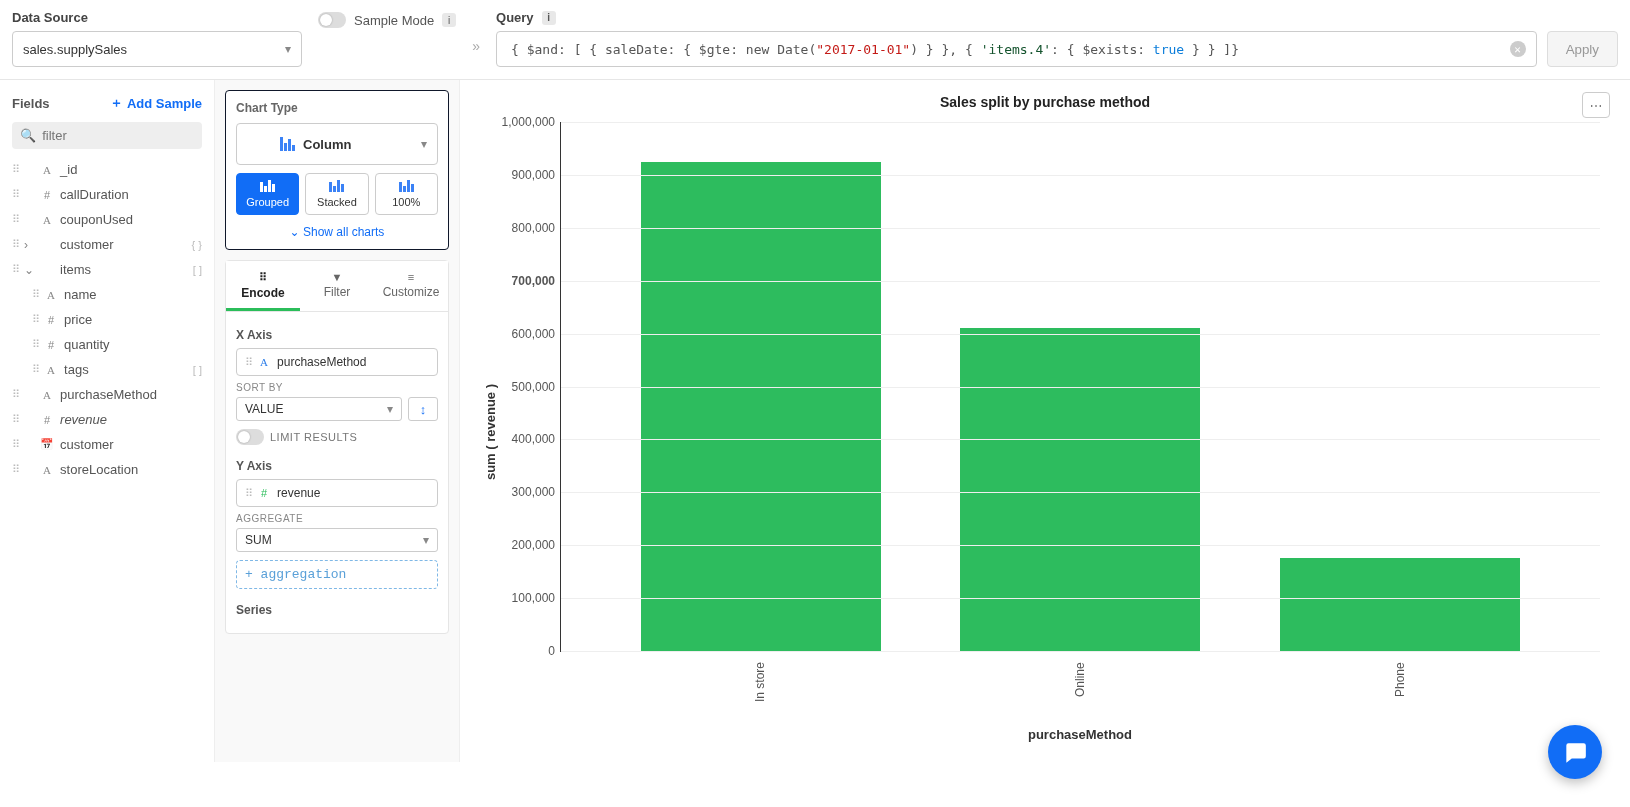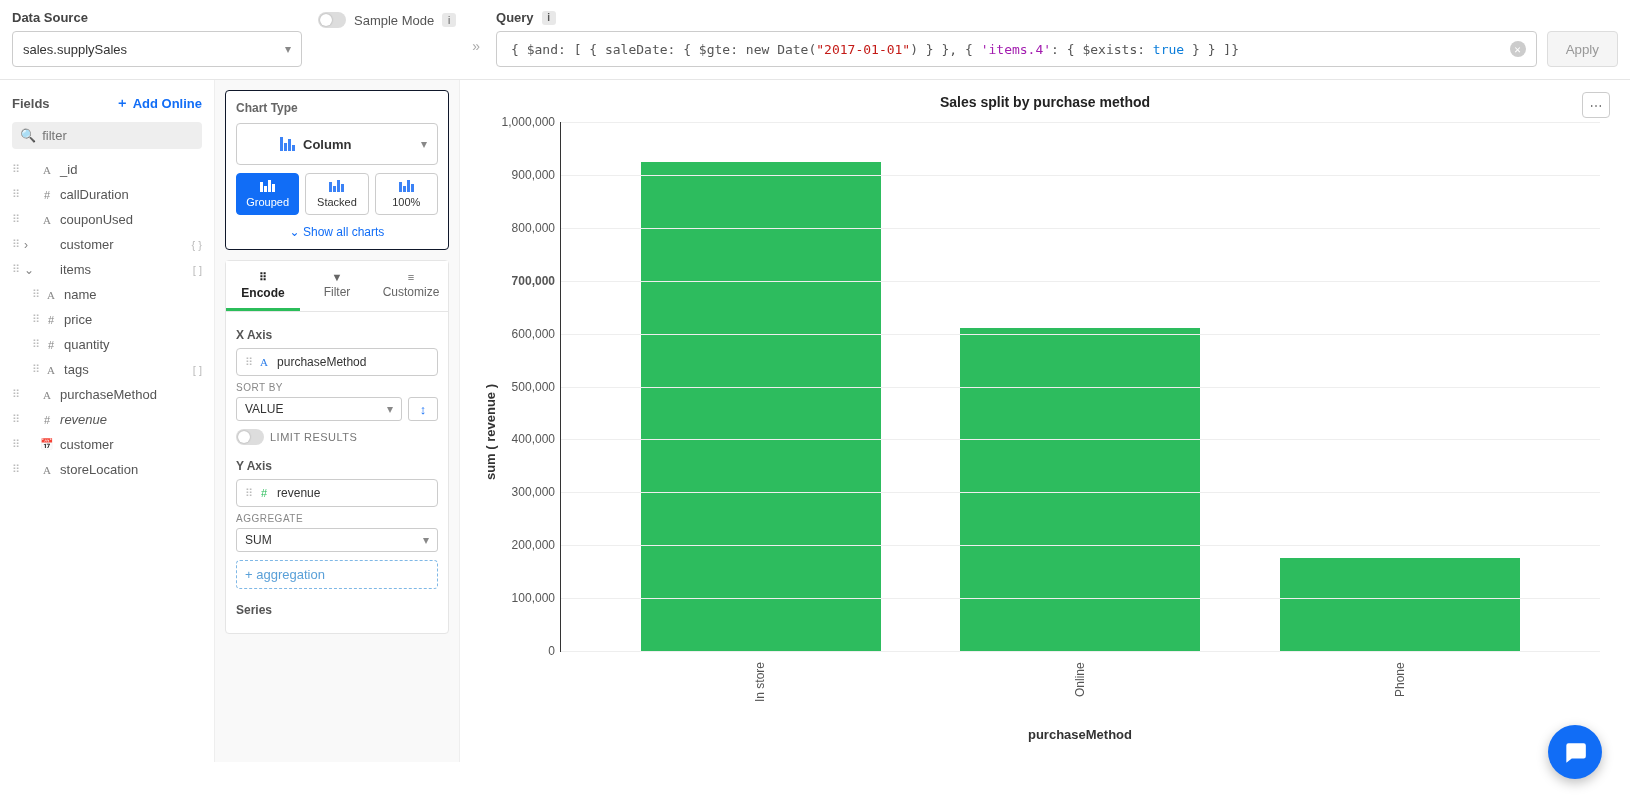--- a/index.html
+++ b/index.html
@@ -14,21 +14,21 @@
   .sample-row { display: flex; align-items: center; gap: 8px; font-size: 13px; color: #555; white-space: nowrap; margin-bottom:6px;}
   .chev { color: #888; font-size: 12px; }
   .dbl-chev { color: #aaa; font-size: 14px; padding-top: 28px; }
   .query-col { flex: 1; }
   .query-wrap { display:flex; gap:10px; align-items:center;}
   .query-input { flex:1; height: 36px; border: 1px solid #ccc; border-radius: 4px; padding: 0 34px 0 14px; font-family: Menlo, Consolas, monospace; font-size: 13px; position: relative; display:flex; align-items:center; }
   .query-input .clear { position:absolute; right:10px; top:9px; width:16px; height:16px; border-radius:50%; background:#ccc; color:#fff; font-size:11px; display:flex; align-items:center; justify-content:center; cursor:pointer;}
   .apply-btn { height:36px; padding:0 18px; border:1px solid #ddd; background:#f5f5f5; color:#999; border-radius:4px; cursor:not-allowed; }
   .tok-kw { color:#555; }
   .tok-str { color:#c41a16; }
-  .tok-str2 { color:#a21caf; }
+  .tok-str2 { color:#14532d; }
   .tok-bool { color:#0b7dda; }
   .main { display:flex; }
   .fields-panel { width:215px; padding:10px 8px; border-right:1px solid #eee; background:#fff; max-height:740px; overflow:auto;}
   .fields-hdr { display:flex; justify-content:space-between; align-items:center; padding:4px 4px 10px 4px;}
   .fields-hdr .ttl { font-weight:600; color:#555;}
   .add-field { color:#116df6; font-weight:600; font-size:13px; cursor:pointer; display:flex; align-items:center; gap:4px;}
   .filter-box { display:flex; align-items:center; gap:6px; background:#eee; border-radius:4px; padding:6px 8px; margin:0 4px 8px 4px;}
   .filter-box input { border:none; background:transparent; outline:none; font-size:13px; flex:1;}
   .srch { color:#888; font-size:13px;}
   .fld { display:flex; align-items:center; gap:6px; padding:5px 4px; font-size:13px; color:#555; cursor:grab;}
@@ -121,21 +121,21 @@
   </div>
 </div>
 
 <div class="main">
 
   <div class="fields-panel">
     <div class="fields-hdr">
       <span class="ttl">Fields</span>
       <span class="add-field">
         <span>＋</span>
-        <span>Add Online</span>
+        <span>Add Sample</span>
       </span>
     </div>
     <div class="filter-box">
       <span class="srch">🔍</span>
       <input placeholder="filter" style="">
     </div>
     <div id="field-list">
         <div class="fld">
           <span class="grip">⠿</span>
           <span style="width:10px;display:inline-block;"></span>
@@ -311,21 +311,21 @@
             <span class="ticon num" style="color:#2bbd5a;">#</span>
             <span>revenue</span>
           </div>
           <div class="small-lbl">AGGREGATE</div>
           <div class="mini-sel">
             <div class="ms">
               <span>SUM</span>
               <span class="chev">▾</span>
             </div>
           </div>
-          <div class="dashed" style="margin-top:8px;">+ aggregation</div>
+          <div class="dashed" style="margin-top:8px;font-family:Liberation Mono, monospace;">+ aggregation</div>
         </div>
 
         <div class="axis-group" style="margin-top:14px;">
           <div class="section-lbl">Series</div>
         </div>
       </div>
     </div>
   </div>
 
   <div class="chart-panel">

